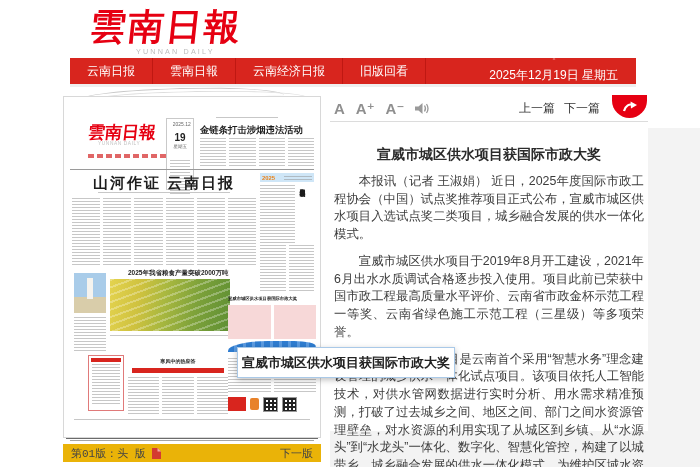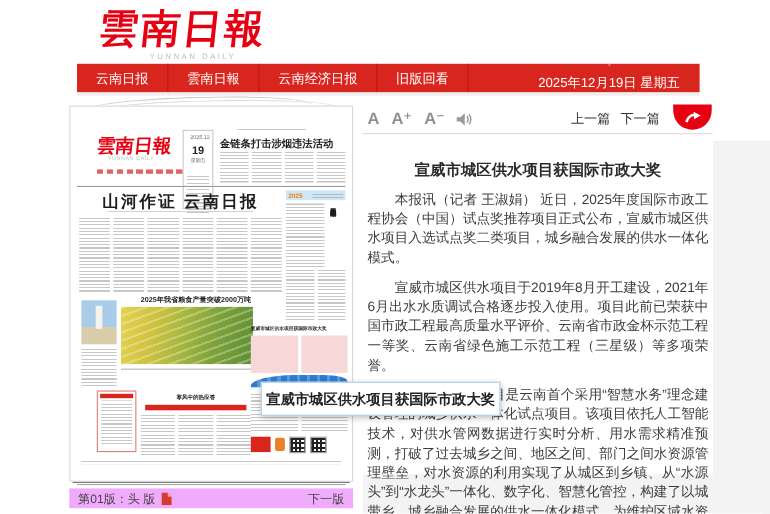--- a/index.html
+++ b/index.html
@@ -40,22 +40,22 @@
   .mini-head{font-weight:bold;color:#1d1d1d;white-space:nowrap;transform-origin:left top;}
   .pink{background:#f7d8d8;}
   .qr{width:13px;height:13px;border:1px solid #999;background-color:#fff;
       background-image:repeating-linear-gradient(90deg,#222 0 2px,transparent 2px 4px),
                        repeating-linear-gradient(#222 0 2px,transparent 2px 4px);}
   
   .tooltip{left:237px;top:347px;width:216px;height:29px;line-height:29px;background:#fff;
            border:1px solid #a9c9e8;box-shadow:0 2px 6px rgba(0,0,0,.25);text-align:center;
            font-size:13px;font-weight:bold;color:#222;z-index:50;white-space:nowrap;}
   
-  .footer{left:63px;top:444px;width:258px;height:18px;background:#f0abfc;display:flex;align-items:center;
-          font-size:11px;color:#444;padding:0 8px;box-sizing:border-box;}
+  .footer{left:63px;top:444px;width:258px;height:18px;background:#eab308;display:flex;align-items:center;
+          font-size:11px;color:#444;padding:0 8px;box-sizing:border-box;font-family:Liberation Mono, monospace;}
   .footer .nxt{margin-left:auto;cursor:pointer;}
   .shadowline1{left:66px;top:437px;width:252px;height:2px;background:#6b6b6b;}
   .shadowline2{left:70px;top:440px;width:244px;height:1px;background:#a5a5a5;}
 </style>
 </head>
 <body>
 
 <div class="stage">
 
   <div class="abs gr" style="left:648px;top:128px;width:52px;height:339px;"></div>

